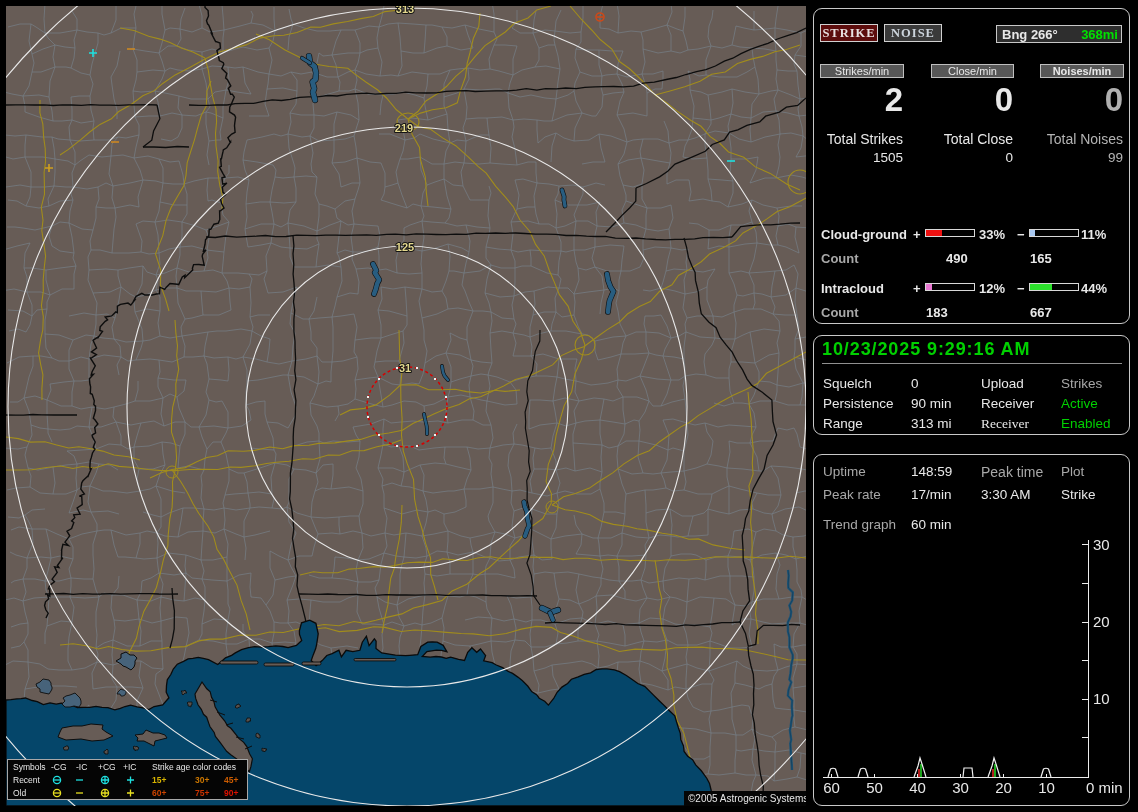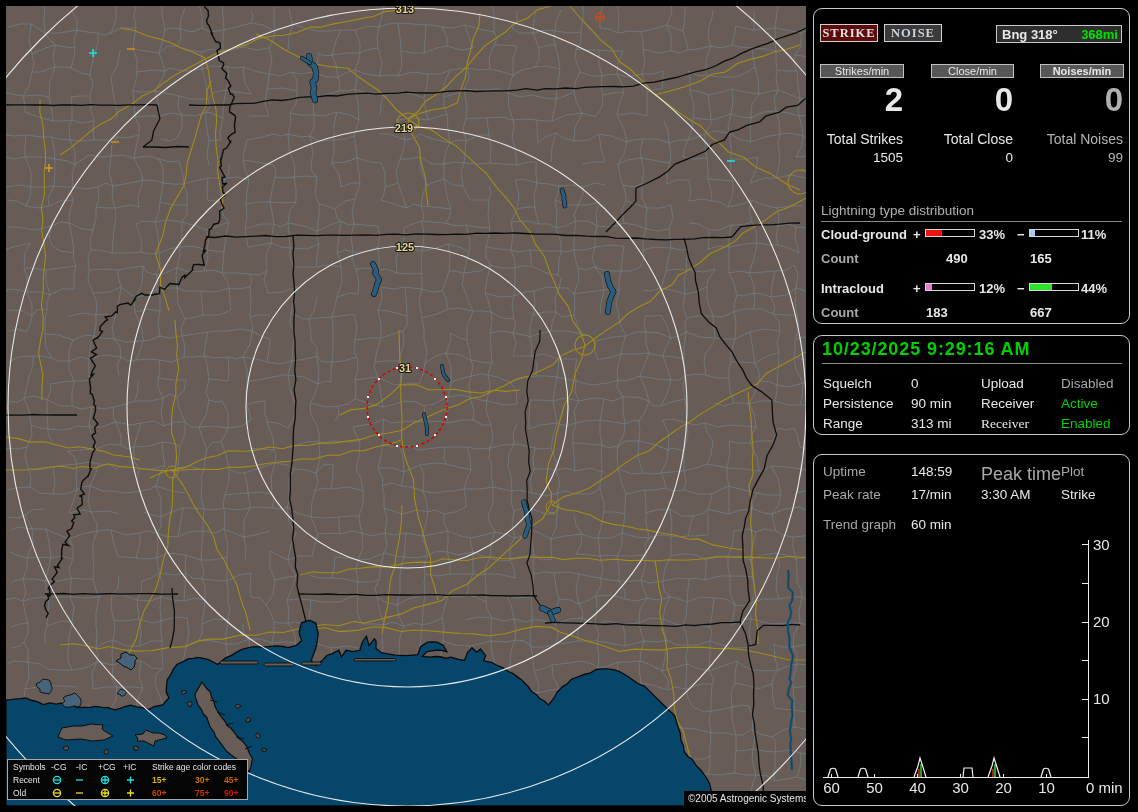--- a/index.html
+++ b/index.html
@@ -196,36 +196,35 @@
 <g>
       <rect x="678" y="785" width="122" height="15" fill="#050505"></rect>
 <text x="682" y="796" font-family="Liberation Sans,sans-serif" font-size="10" fill="#e8e8e8">©2005 Astrogenic Systems</text>
     </g>
 </svg>
 
 <div class="box" style="top:8px;height:316px;">
  <div class="btn" style="left:6px;top:15px;width:58px;height:18px;line-height:16px;background:#5c0c0c;border:1px solid #d0d0d0;color:#e8e0e0;font-size:12.5px;letter-spacing:1px;font-family:'Liberation Serif',serif;">STRIKE</div>
  <div class="btn" style="left:70px;top:15px;width:58px;height:18px;line-height:16px;background:#3a3a3a;border:1px solid #d0d0d0;color:#ccd4dc;font-size:12.5px;letter-spacing:1px;font-family:'Liberation Serif',serif;">NOISE</div>
  <div class="ab" style="left:182px;top:16px;width:126px;height:18px;background:#2e2e2e;border:1px solid #c8c8c8;">
-   <span class="ab w" style="left:5px;top:1px;font-weight:bold;font-size:13px;">Bng 318°</span>
+   <span class="ab w" style="left:5px;top:1px;font-weight:bold;font-size:13px;">Bng 266°</span>
    <span class="ab" style="right:3px;top:1px;font-weight:bold;font-size:13px;color:#00e000;">368mi</span>
  </div>
  <div class="btn w" style="left:6px;top:55px;width:84px;height:14px;line-height:13px;background:#575757;border:1px solid #bfbfbf;font-size:11px;font-weight:normal;">Strikes/min</div>
  <div class="btn w" style="left:117px;top:55px;width:83px;height:14px;line-height:13px;background:#575757;border:1px solid #bfbfbf;font-size:11px;font-weight:normal;">Close/min</div>
  <div class="btn w" style="left:226px;top:55px;width:84px;height:14px;line-height:13px;background:#575757;border:1px solid #bfbfbf;font-size:11px;font-weight:bold;">Noises/min</div>
  <div class="ab w" style="left:7px;top:72px;width:82px;font-size:33px;font-weight:bold;text-align:right;">2</div>
  <div class="ab w" style="left:117px;top:72px;width:82px;font-size:33px;font-weight:bold;text-align:right;">0</div>
  <div class="ab" style="left:227px;top:72px;width:82px;font-size:33px;font-weight:bold;text-align:right;color:#b0b0b0;">0</div>
  <div class="ab w" style="left:7px;top:122px;width:82px;font-size:14px;text-align:right;">Total Strikes</div>
  <div class="ab w" style="left:117px;top:122px;width:82px;font-size:14px;text-align:right;">Total Close</div>
  <div class="ab gy2" style="left:227px;top:122px;width:82px;font-size:14px;text-align:right;">Total Noises</div>
  <div class="ab w" style="left:7px;top:141px;width:82px;font-size:13.5px;text-align:right;">1505</div>
  <div class="ab w" style="left:117px;top:141px;width:82px;font-size:13.5px;text-align:right;">0</div>
  <div class="ab gy2" style="left:227px;top:141px;width:82px;font-size:13.5px;text-align:right;">99</div>
- <div class="ab" style="left:7px;top:194px;width:301px;font-size:13.5px;color:#b0b0b0;border-bottom:1px solid #888;padding-bottom:3px;">Lightning type distribution</div>
  <div class="ab w" style="left:7px;top:218px;font-size:13px;font-weight:bold;">Cloud-ground</div>
  <div class="ab w" style="left:99px;top:218px;font-size:13px;font-weight:bold;">+</div>
  <div class="bar" style="left:111px;top:220px;">
       <div style="width:33%;background:#ee1111;"></div>
     </div>
  <div class="ab w" style="left:165px;top:218px;font-size:13px;font-weight:bold;">33%</div>
  <div class="ab w" style="left:203px;top:218px;font-size:13px;font-weight:bold;">−</div>
  <div class="bar" style="left:215px;top:220px;">
       <div style="width:11%;background:#a8c8f0;"></div>
     </div>
@@ -247,35 +246,35 @@
  <div class="ab gy" style="left:7px;top:296px;font-size:13px;font-weight:bold;">Count</div>
  <div class="ab w" style="left:112px;top:296px;font-size:13px;font-weight:bold;">183</div>
  <div class="ab w" style="left:216px;top:296px;font-size:13px;font-weight:bold;">667</div>
 </div>
 
 <div class="box" style="top:335px;height:100px;">
  <div class="ab" style="left:8px;top:3px;width:300px;font-size:18px;font-weight:bold;letter-spacing:0.9px;color:#00d000;border-bottom:1px solid #909090;padding-bottom:3px;">10/23/2025 9:29:16 AM</div>
  <div class="ab w" style="left:9px;top:40px;font-size:13.5px;">Squelch</div>
     <div class="ab w" style="left:97px;top:40px;font-size:13.5px;">0</div>
  <div class="ab w" style="left:167px;top:40px;font-size:13.5px;">Upload</div>
-    <div class="ab gy" style="left:247px;top:40px;font-size:13.5px;">Disabled</div>
+    <div class="ab gy" style="left:247px;top:40px;font-size:13.5px;">Strikes</div>
  <div class="ab w" style="left:9px;top:60px;font-size:13.5px;">Persistence</div>
     <div class="ab w" style="left:97px;top:60px;font-size:13.5px;">90 min</div>
  <div class="ab w" style="left:167px;top:60px;font-size:13.5px;">Receiver</div>
     <div class="ab gr" style="left:247px;top:60px;font-size:13.5px;">Active</div>
  <div class="ab w" style="left:9px;top:80px;font-size:13.5px;">Range</div>
     <div class="ab w" style="left:97px;top:80px;font-size:13.5px;">313 mi</div>
  <div class="ab w" style="left:167px;top:80px;font-size:13.5px;font-family:Liberation Serif, serif;">Receiver</div>
     <div class="ab gr" style="left:247px;top:80px;font-size:13.5px;">Enabled</div>
 </div>
 
 <div class="box" style="top:454px;height:352px;">
  <div class="ab gy" style="left:9px;top:9px;font-size:13.5px;">Uptime</div>
     <div class="ab w" style="left:97px;top:9px;font-size:13.5px;">148:59</div>
- <div class="ab gy" style="left:167px;top:9px;font-size:18px;">Peak time</div>
+ <div class="ab gy" style="left:167px;top:9px;font-size:14px;">Peak time</div>
     <div class="ab gy" style="left:247px;top:9px;font-size:13.5px;">Plot</div>
  <div class="ab gy" style="left:9px;top:32px;font-size:13.5px;">Peak rate</div>
     <div class="ab w" style="left:97px;top:32px;font-size:13.5px;">17/min</div>
  <div class="ab w" style="left:167px;top:32px;font-size:13.5px;">3:30 AM</div>
     <div class="ab w" style="left:247px;top:32px;font-size:13.5px;">Strike</div>
  <div class="ab gy" style="left:9px;top:62px;font-size:13.5px;">Trend graph</div>
     <div class="ab w" style="left:97px;top:62px;font-size:13.5px;">60 min</div>
  <svg width="316" height="352" viewBox="0 0 316 352" style="position:absolute;left:0;top:0">
       <g stroke="#ececec" stroke-width="1" fill="none" shape-rendering="crispEdges">
         <path d="M274.5 85 V323 M9 322.5 H275"></path>

